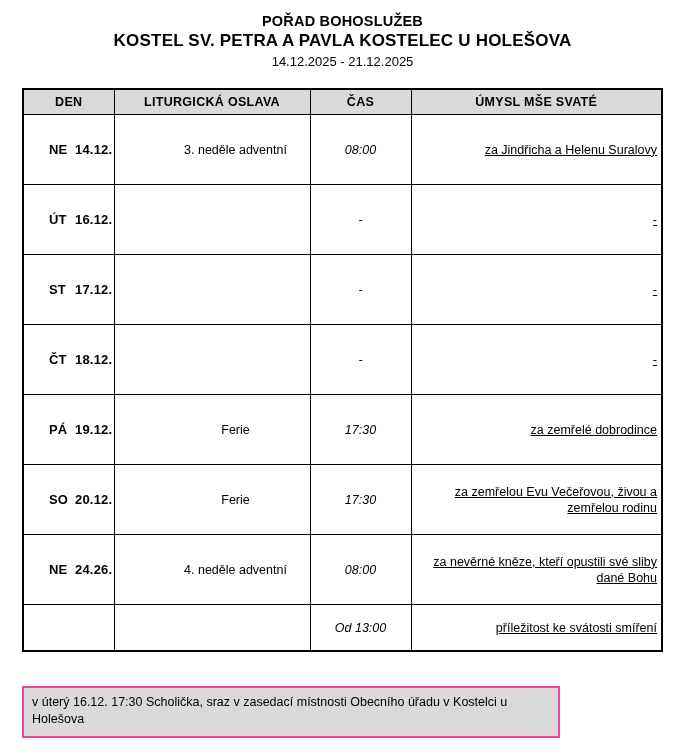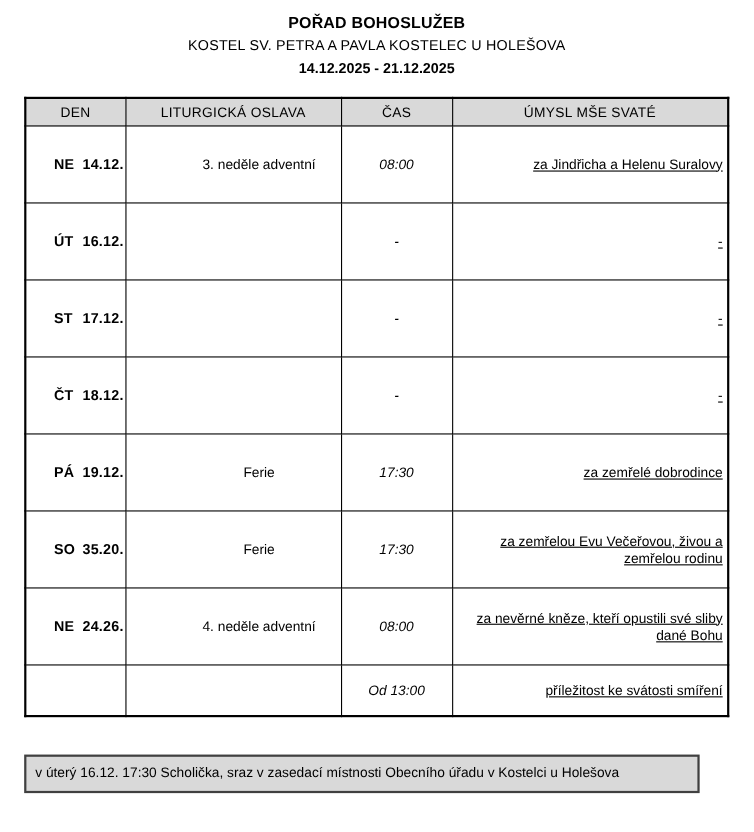--- a/index.html
+++ b/index.html
@@ -24,29 +24,29 @@
     text-align: center;
     padding-top: 12px;
   }
   .header .line1 {
     font-size: 14.5px;
     font-weight: bold;
     letter-spacing: 0.2px;
     line-height: 19px;
   }
   .header .line2 {
+    font-size: 17px;
+    font-weight: bold;
+    letter-spacing: 0.2px;
+    line-height: 19px;
+    text-align: center;
+  }
+  .header .line3 {
     font-size: 13px;
     font-weight: normal;
-    letter-spacing: 0.2px;
-    line-height: 19px;
-    text-align: center;
-  }
-  .header .line3 {
-    font-size: 13px;
-    font-weight: bold;
     line-height: 20px;
     padding-top: 2px;
   }
   .table-wrap {
     position: absolute;
     left: 22px;
     top: 88px;
     width: 641px;
   }
   table.schedule {
@@ -55,21 +55,21 @@
     table-layout: fixed;
     border: 2px solid #000;
   }
   table.schedule th, table.schedule td {
     border: 1px solid #000000;
     vertical-align: middle;
   }
   table.schedule thead th {
     background: #d9d9d9;
     font-size: 12.5px;
-    font-weight: normal;
+    font-weight: bold;
     text-align: center;
     height: 20px;
     padding: 2px 0;
     letter-spacing: 0.3px;
   }
   col.c-den { width: 91px; }
   col.c-lit { width: 196px; }
   col.c-cas { width: 101px; }
   col.c-umy { width: 251px; }
 
@@ -99,23 +99,23 @@
     text-decoration: underline;
   }
   tr.r-normal td { height: 67px; }
   tr.r-last td { height: 43px; }
   .two-line { line-height: 16px; }
 
   .footer {
     position: absolute;
     left: 22px;
     top: 686px;
-    width: 614px;
+    width: 538px;
     background: #d9d9d9;
-    border: 2px solid #404040;
+    border: 2px solid #ec4899;
     box-sizing: border-box;
     padding: 6px 8px 8px 8px;
     font-size: 12.5px;
     line-height: 17px;
   }
 </style>
 </head>
 <body>
 
 <div class="page">
@@ -185,21 +185,21 @@
           <td class="day">
             <span class="dd">PÁ</span><span>19.12.</span>
           </td>
           <td class="lit">Ferie</td>
           <td class="cas">17:30</td>
           <td class="umy">za zemřelé dobrodince</td>
         </tr>
 
         <tr class="r-normal">
           <td class="day">
-            <span class="dd">SO</span><span>35.20.</span>
+            <span class="dd">SO</span><span>20.12.</span>
           </td>
           <td class="lit">Ferie</td>
           <td class="cas">17:30</td>
           <td class="umy two-line">za zemřelou Evu Večeřovou, živou a zemřelou rodinu</td>
         </tr>
 
         <tr class="r-normal">
           <td class="day">
             <span class="dd">NE</span><span>24.26.</span>
           </td>

